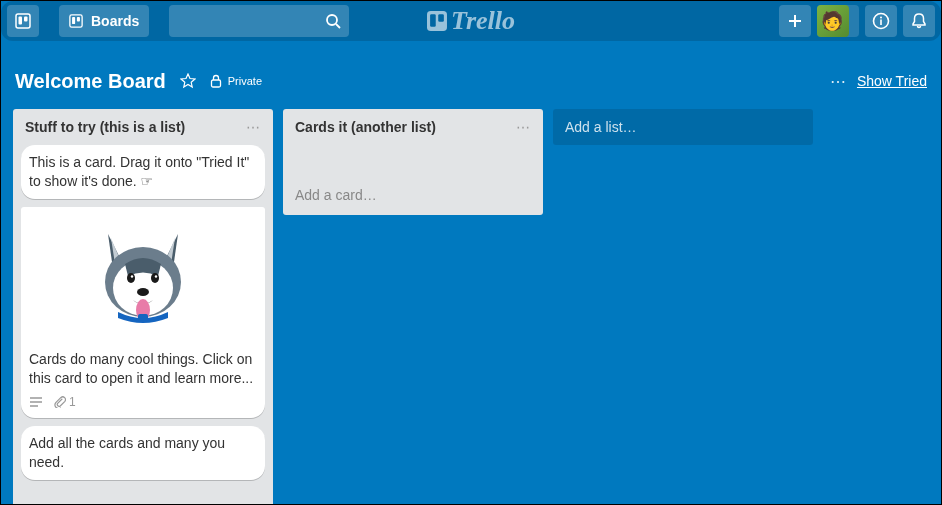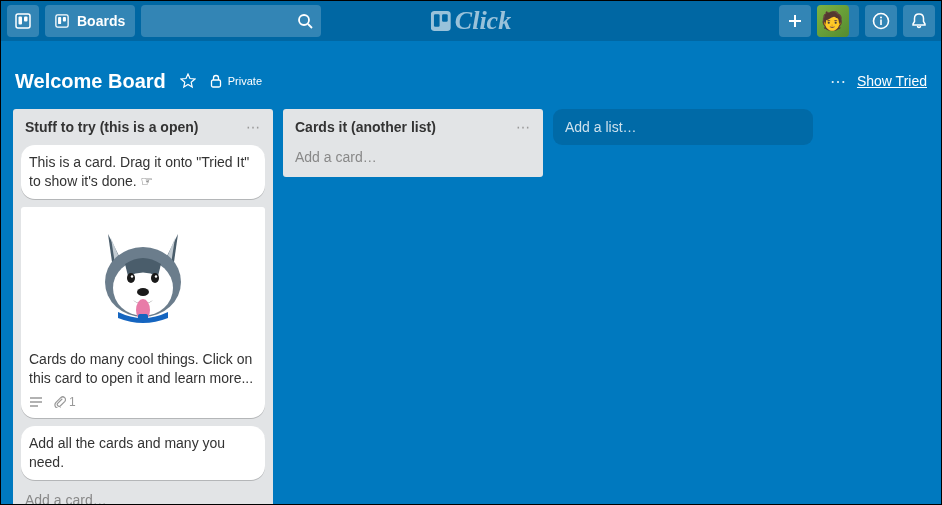--- a/index.html
+++ b/index.html
@@ -10,22 +10,23 @@
   height: 505px;
   overflow: hidden;
   border: 1px solid #000;
 }
 .header {
   background: #0067a3;
   height: 40px;
   display: flex;
   align-items: center;
   padding: 0 6px;
-  gap: 6px;
+  gap: 20px;
   position: relative;
+  border-radius: 12px;
 }
 .hdr-btn {
   background: rgba(255,255,255,0.2);
   border-radius: 4px;
   height: 32px;
   display: flex;
   align-items: center;
   justify-content: center;
   color: #fff;
   cursor: pointer;
@@ -132,25 +133,25 @@
 .card-cover {
   height: 135px;
   background: #fff;
   display: flex;
   align-items: center;
   justify-content: center;
   margin: -8px -8px 8px -8px;
   border-radius: 3px 3px 0 0;
 }
 .card-badges { display: flex; gap: 10px; margin-top: 6px; color: #999; font-size: 12px; align-items: center; }
-.add-card { color: #888; font-size: 14px; padding: 4px; cursor: pointer; }
+.add-card { color: #888; font-size: 14px; padding: 4px; cursor: pointer; margin-top: 38px; }
 .add-list {
   background: rgba(0,0,0,0.12);
   color: rgba(255,255,255,0.8);
-  border-radius: 9px;
+  border-radius: 3px;
   width: 260px;
   padding: 10px 12px;
   font-size: 14px;
   cursor: pointer;
 }
 svg { display: block; }
 </style>
 </head>
 <body>
 
@@ -175,21 +176,21 @@
       <circle cx="7" cy="7" r="5" stroke="#fff" stroke-width="1.8" fill="none"></circle>
       <line x1="11" y1="11" x2="15" y2="15" stroke="#fff" stroke-width="1.8"></line>
     </svg>
   </div>
   <div class="logo">
     <svg width="20" height="20" viewBox="0 0 16 16" fill="none">
       <rect x="0" y="0" width="16" height="16" rx="3" fill="rgba(255,255,255,0.6)"></rect>
       <rect x="2.5" y="2.5" width="4.5" height="10" rx="1" fill="#0067a3"></rect>
       <rect x="9" y="2.5" width="4.5" height="6" rx="1" fill="#0067a3"></rect>
     </svg>
-    <span>Click</span>
+    <span>Trello</span>
   </div>
   <div class="hdr-right">
     <div class="hdr-btn square">
       <svg width="16" height="16" viewBox="0 0 16 16">
         <line x1="8" y1="2" x2="8" y2="14" stroke="#fff" stroke-width="2"></line>
         <line x1="2" y1="8" x2="14" y2="8" stroke="#fff" stroke-width="2"></line>
       </svg>
     </div>
     <div class="user-btn">
       <div class="avatar">🧑</div>
@@ -227,21 +228,21 @@
   <div class="bh-right">
     <span class="bh-icon" style="font-size:16px;letter-spacing:1px;">⋯</span>
     <span class="show-menu">Show Tried</span>
   </div>
 </div>
 
 <div class="board-canvas">
 
   <div class="list">
     <div class="list-header">
-      <div class="list-title">Stuff to try (this is a open)</div>
+      <div class="list-title">Stuff to try (this is a list)</div>
       <div class="list-menu">⋯</div>
     </div>
     <div class="card">
       <span>This is a card. Drag it onto "Tried It" to show it's done. ☞</span>
     </div>
     <div class="card">
       <div class="card-cover">
         <svg width="120" height="120" viewBox="0 0 120 120">
           <path d="M25 20 L40 50 L30 55 Z" fill="#4a5d6b"></path>
           <path d="M95 20 L80 50 L90 55 Z" fill="#4a5d6b"></path>

